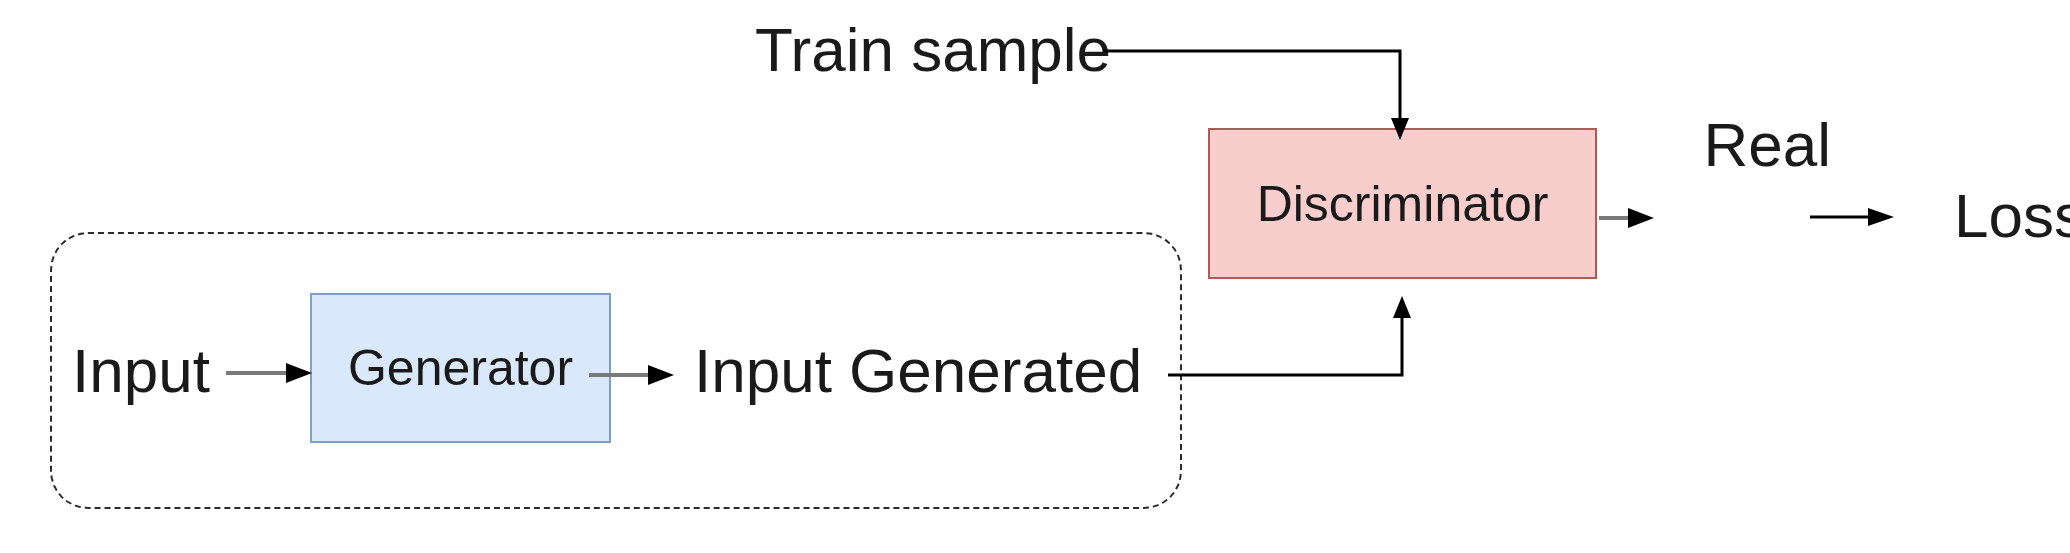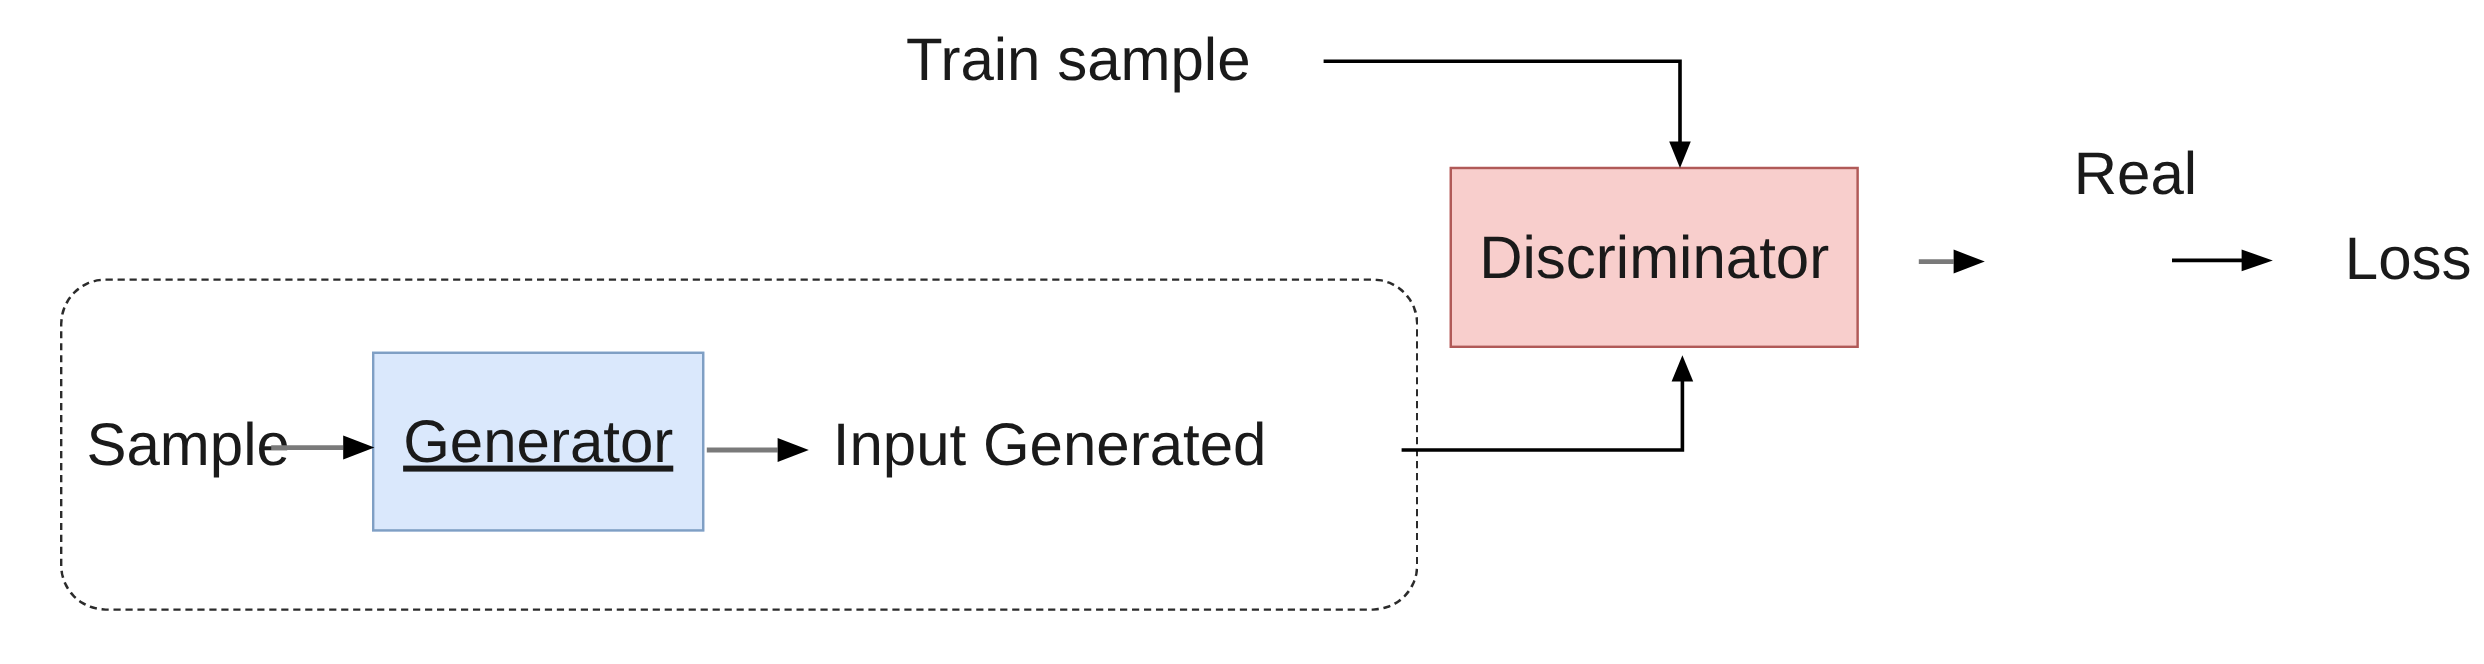--- a/index.html
+++ b/index.html
@@ -10,21 +10,21 @@
   }
   .canvas {
     position: relative;
     width: 2070px;
     height: 553px;
     background: var(--color-background, #ffffff);
     overflow: hidden;
   }
   .label {
     position: absolute;
-    font-size: 50px;
+    font-size: 62px;
     color: var(--color-text, #1a1a1a);
     white-space: nowrap;
     transform: translateY(-50%);
     line-height: 1.1;
   }
   .label.multiline {
     transform: none;
     white-space: normal;
     text-align: right;
     line-height: 66px;
@@ -33,27 +33,26 @@
     position: absolute;
     box-sizing: border-box;
     display: flex;
     align-items: center;
     justify-content: center;
     font-size: 50px;
     color: var(--color-text, #1a1a1a);
     z-index: 2;
   }
   .node.generator {
-    left: 310px; top: 293px; width: 277px; height: 150px;
+    left: 310px; top: 293px; width: 301px; height: 150px;
     background: var(--generator-fill, #dae8fc);
     border: 2px solid var(--generator-border, #7f9fc4);
-    text-decoration: underline;
   }
   .node.discriminator {
-    left: 1208px; top: 139px; width: 341px; height: 151px;
+    left: 1208px; top: 128px; width: 389px; height: 151px;
     background: var(--discriminator-fill, #f8cecc);
     border: 2px solid var(--discriminator-border, #b05a58);
   }
   .group-outline {
     position: absolute;
     left: 50px; top: 232px; width: 1132px; height: 277px;
     box-sizing: border-box;
     border: 2px dashed var(--color-dashed-outline, #2b2b2b);
     border-radius: 38px;
     z-index: 1;
@@ -113,21 +112,21 @@
     </g>
 
     <g>
       <line x1="1810" y1="217" x2="1870" y2="217" stroke="#000000" stroke-width="3"></line>
       <polygon points="1894,217 1868,208 1868,226" fill="#000000"></polygon>
     </g>
   </svg>
 
   <div class="text-layer">
     <div class="label lbl-train-sample">Train sample</div>
-    <div class="label lbl-input">Sample</div>
+    <div class="label lbl-input">Input</div>
     <div class="label lbl-sample-gen">Input Generated</div>
     <div class="label multiline lbl-real-or-fake">
       <div>Real</div>
     </div>
     <div class="label lbl-loss">Loss</div>
   </div>
 
 </div>
 
 </body></html>

